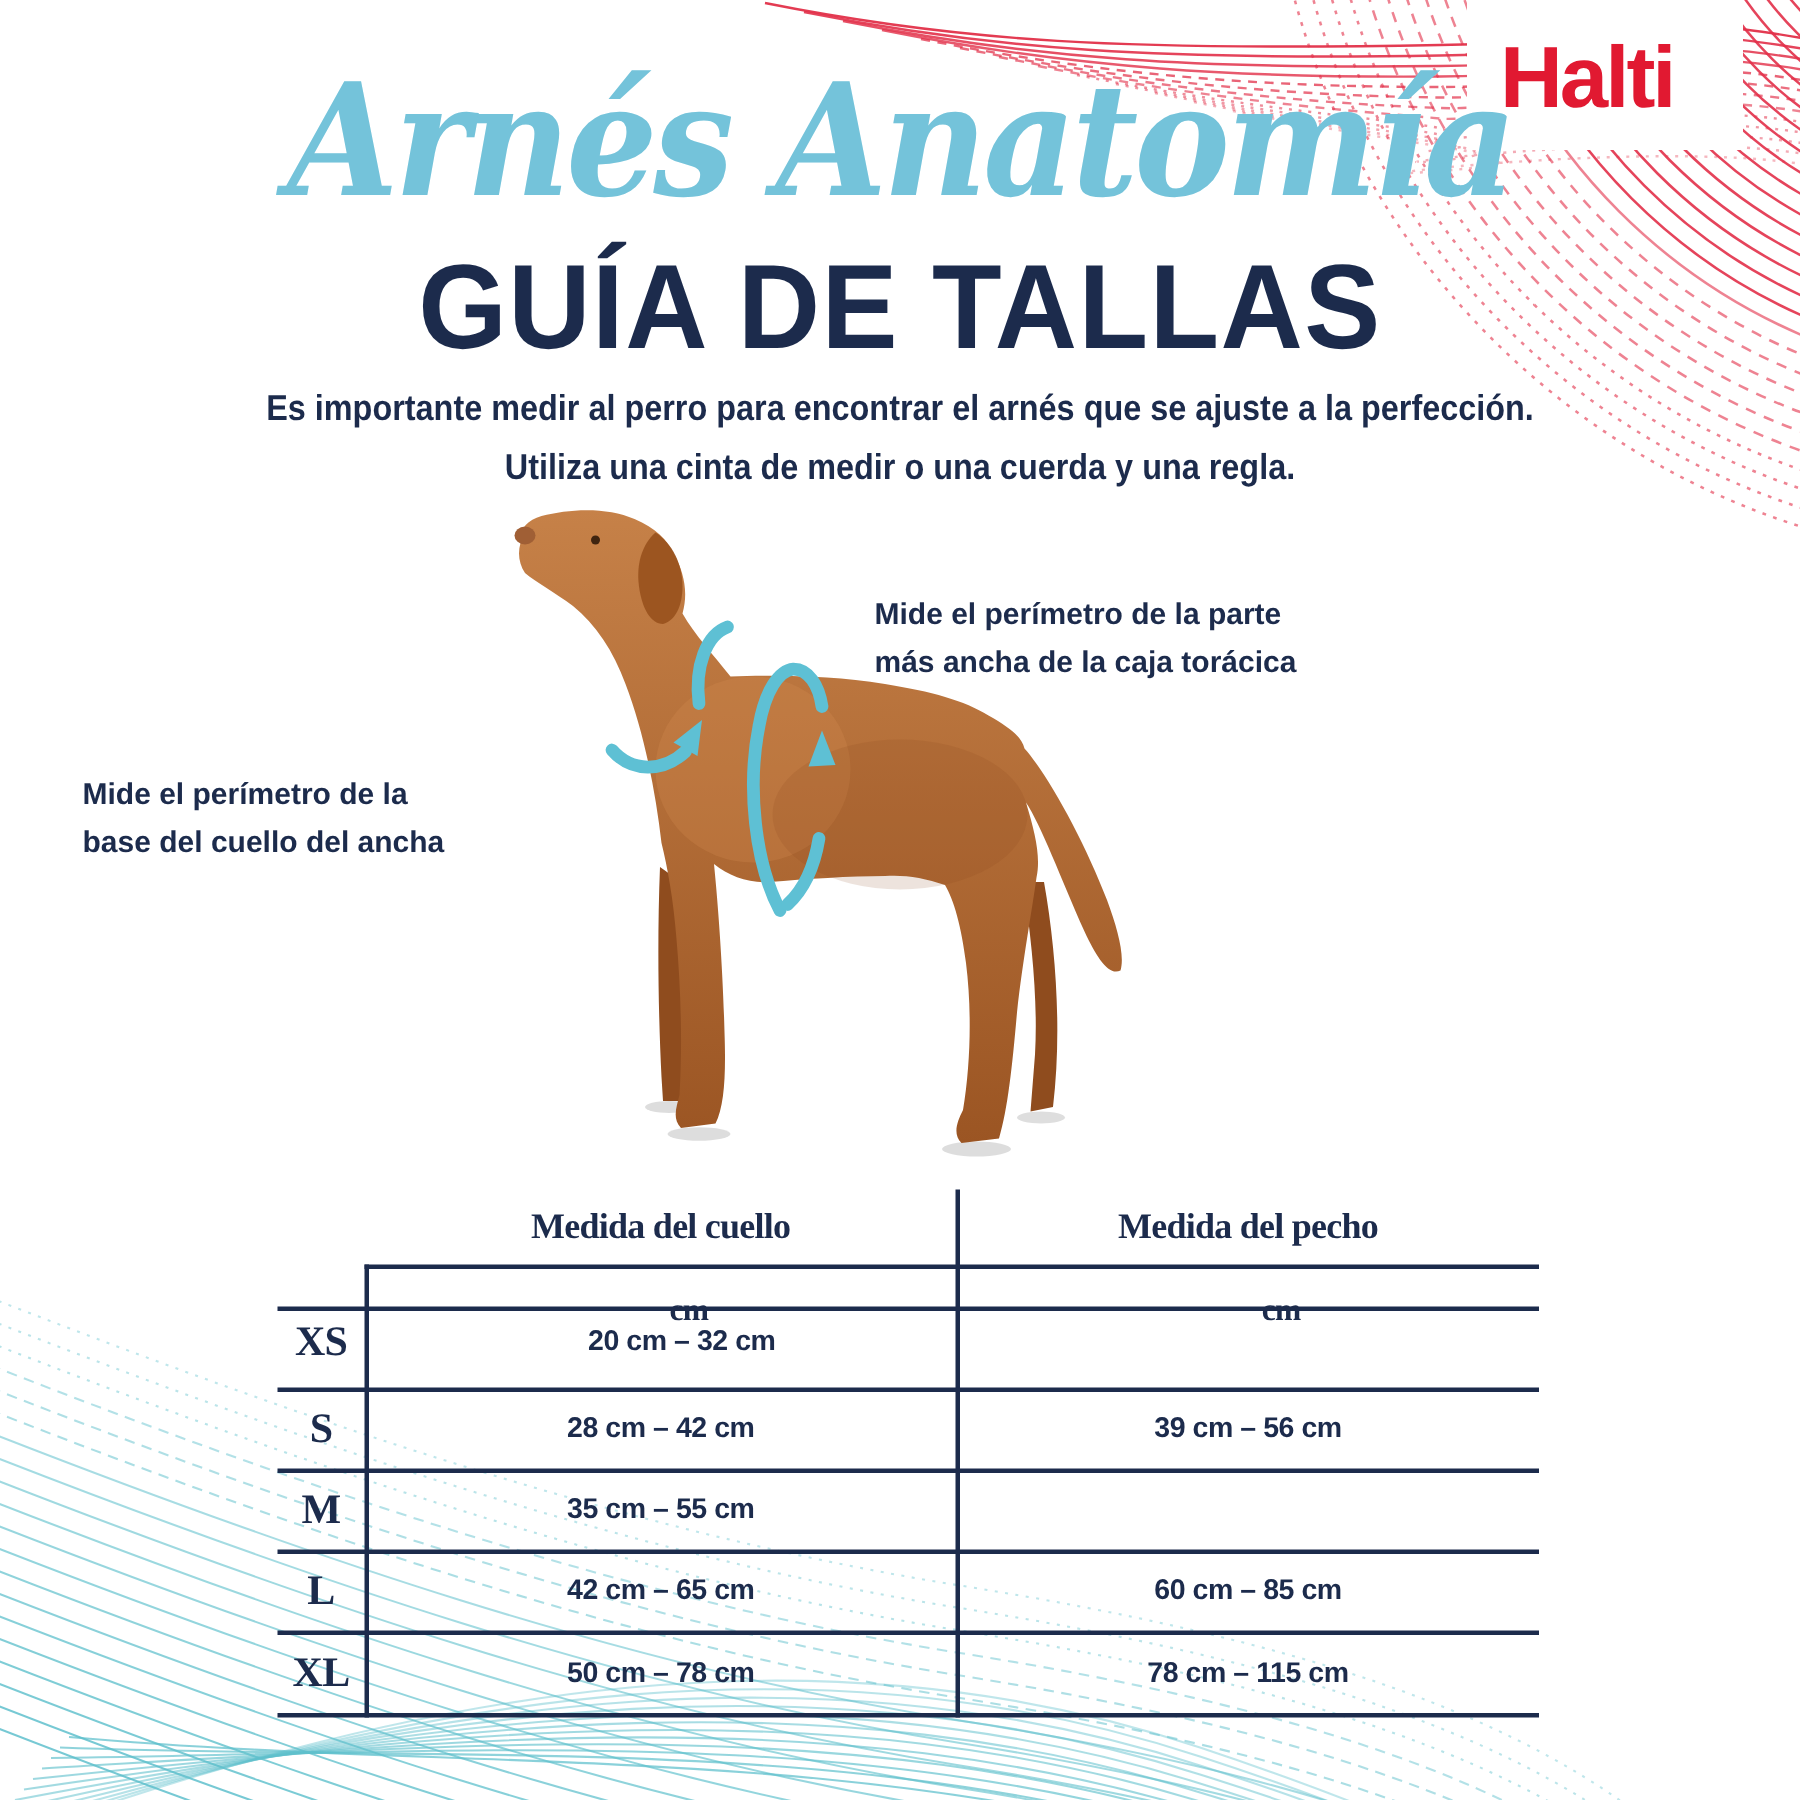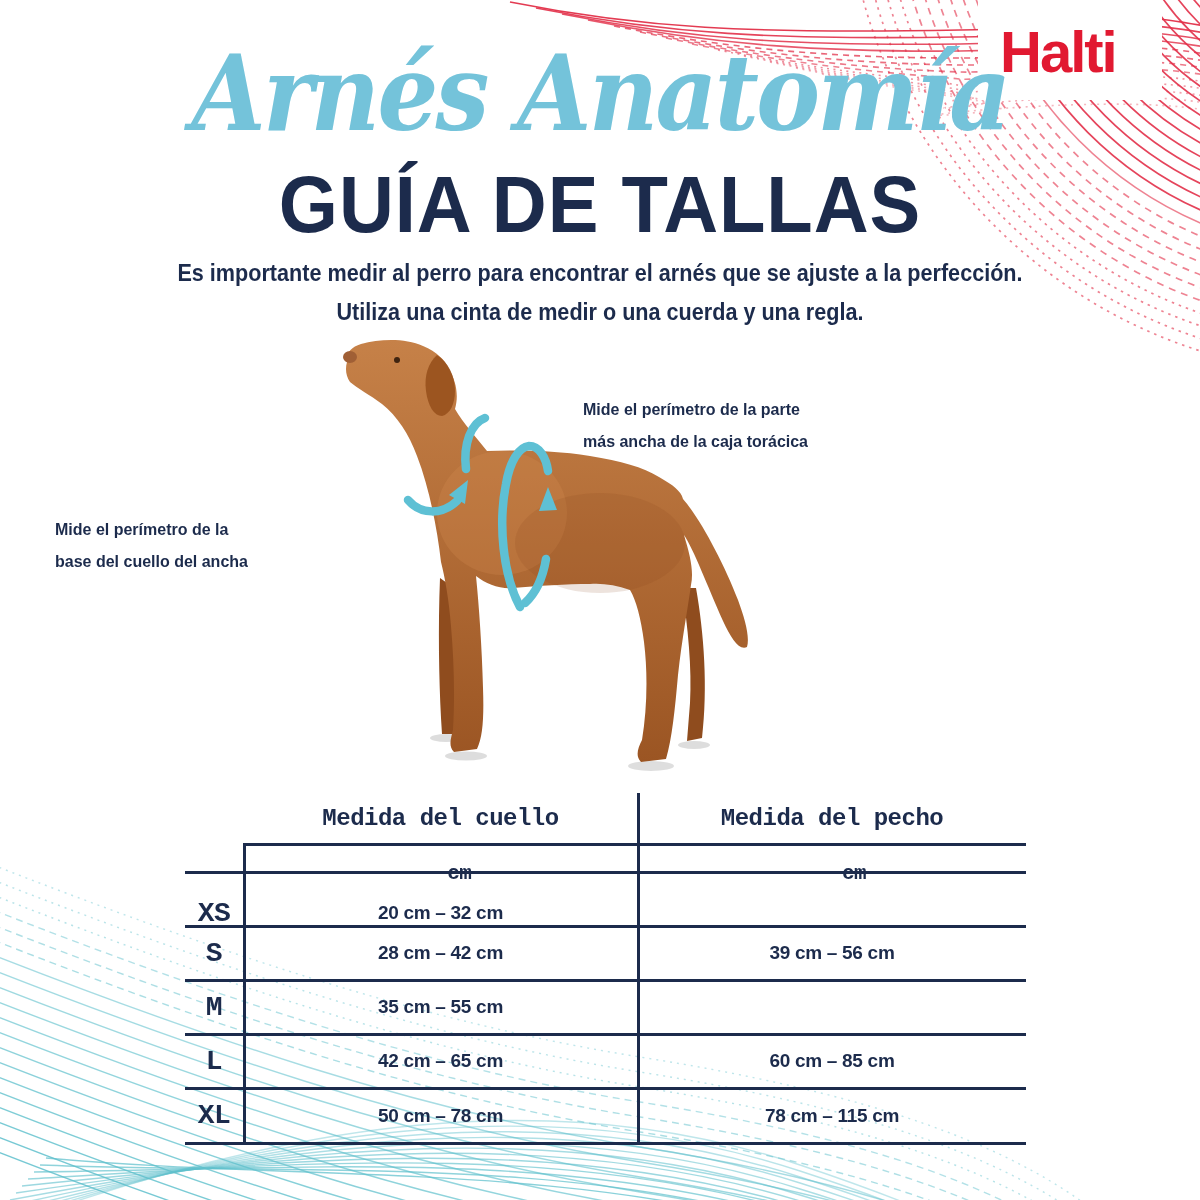--- a/index.html
+++ b/index.html
@@ -17,34 +17,34 @@
         letter-spacing:-3px;transform:scaleX(.92);}
   .title-main{position:absolute;left:0;top:164px;width:1200px;text-align:center;z-index:2;
         font-weight:bold;font-size:80px;line-height:82px;letter-spacing:1px;
         transform:scaleX(.95);color:var(--navy,#1c2b4c);}
 
   .intro{position:absolute;left:0;top:253px;width:1200px;text-align:center;z-index:2;
         font-size:24px;line-height:39px;font-weight:bold;transform:scaleX(.9);}
 
   .dog-wrap{position:absolute;left:342px;top:338px;width:420px;height:445px;z-index:1;}
 
-  .note{position:absolute;z-index:2;font-size:16px;line-height:32px;font-weight:bold;}
+  .note{position:absolute;z-index:2;font-size:20px;line-height:32px;font-weight:bold;}
   .note.chest{left:583px;top:394px;width:420px;text-align:left;}
   .note.neck{left:55px;top:514px;width:380px;text-align:left;}
 
   .sizetable{position:absolute;left:185px;top:793px;width:841px;height:352px;z-index:2;}
   .sizetable .hline,.sizetable .vline{position:absolute;background:var(--navy,#1c2b4c);}
   .sizetable .hline{height:3px;}
   .sizetable .vline{width:3px;}
   .trow{display:flex;position:absolute;left:0;width:841px;}
   .cell{display:flex;align-items:center;justify-content:center;}
   .c-size{width:58px;}
   .c-neck{width:395px;}
   .c-chest{width:388px;}
-  .slab{font-family:Liberation Mono, monospace;font-weight:bold;letter-spacing:-.5px;}
+  .slab{font-family:Liberation Serif, serif;font-weight:bold;letter-spacing:-.5px;}
   .th{font-size:24px;}
   .unit{font-size:21px;}
   .sz{font-size:28px;}
   .val{font-size:19px;font-weight:bold;letter-spacing:-.3px;}
 </style>
 </head>
 <body>
 
 <div class="page">
 
@@ -234,21 +234,21 @@
       <div class="cell c-neck slab th">Medida del cuello</div>
       <div class="cell c-chest slab th">Medida del pecho</div>
     </div>
 
     <div class="trow" style="top:67px;height:26px;gap:48px;">
       <div class="cell c-size"></div>
       <div class="cell c-neck slab unit">cm</div>
       <div class="cell c-chest slab unit">cm</div>
     </div>
 
-    <div class="trow" style="top:94px;height:52px;">
+    <div class="trow" style="top:76px;height:52px;gap:14px;">
       <div class="cell c-size slab sz">XS</div>
       <div class="cell c-neck val">20 cm – 32 cm</div>
     </div>
     <div class="trow" style="top:134px;height:52px;">
       <div class="cell c-size slab sz">S</div>
       <div class="cell c-neck val">28 cm – 42 cm</div>
       <div class="cell c-chest val">39 cm – 56 cm</div>
     </div>
     <div class="trow" style="top:188px;height:52px;">
       <div class="cell c-size slab sz">M</div>

